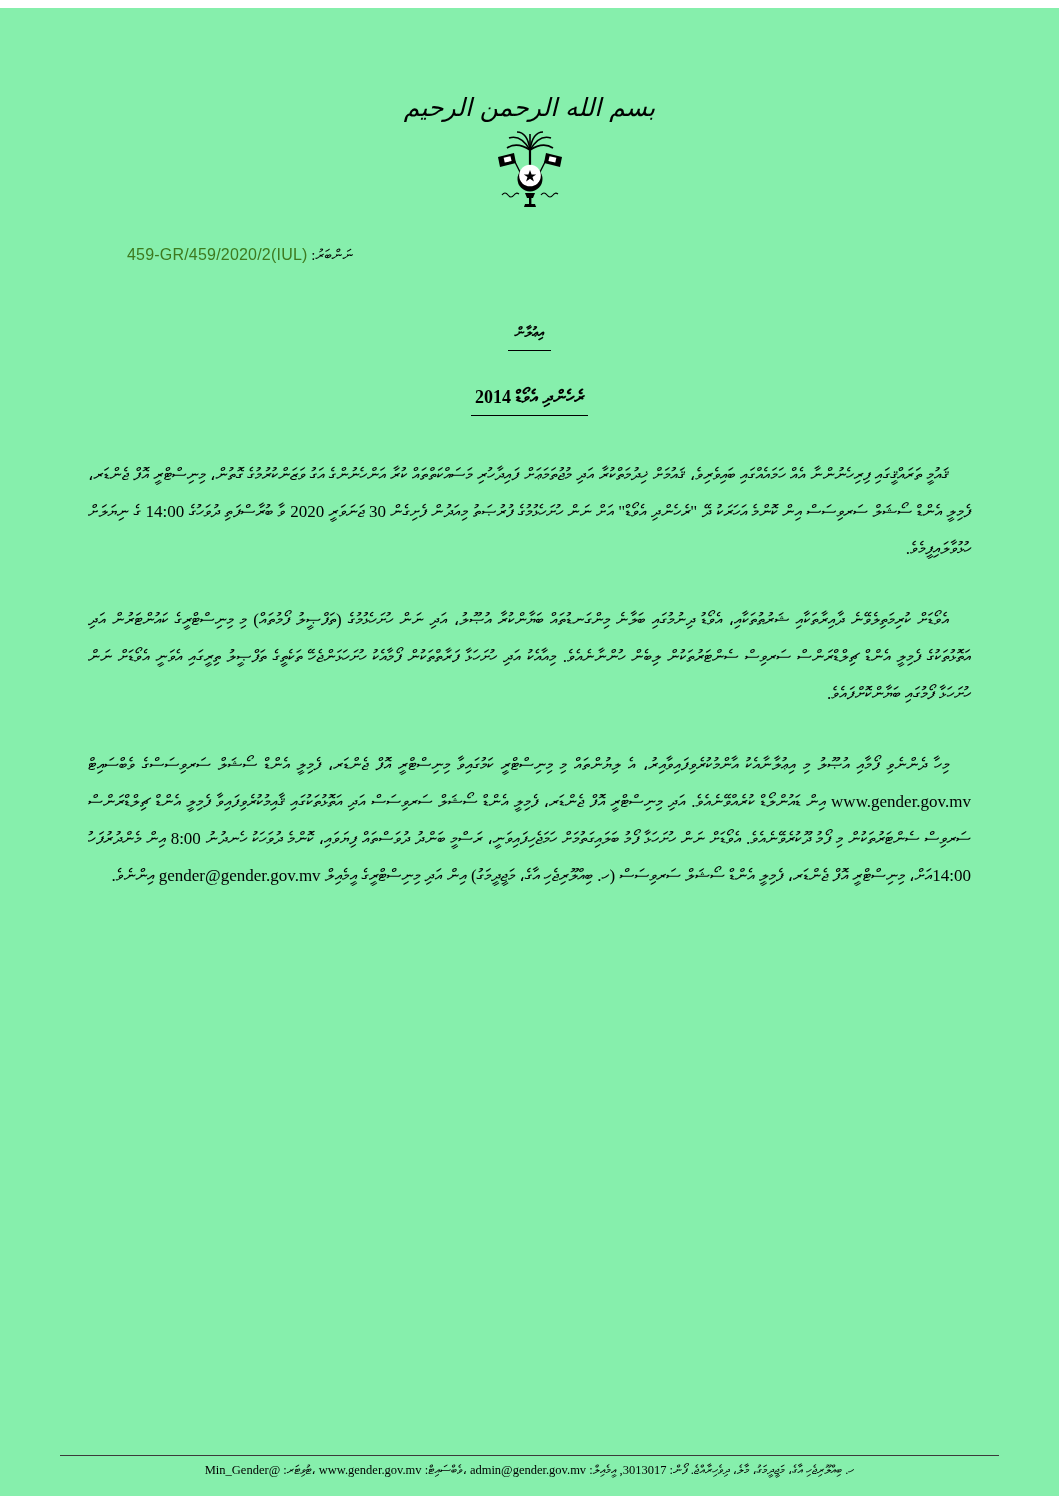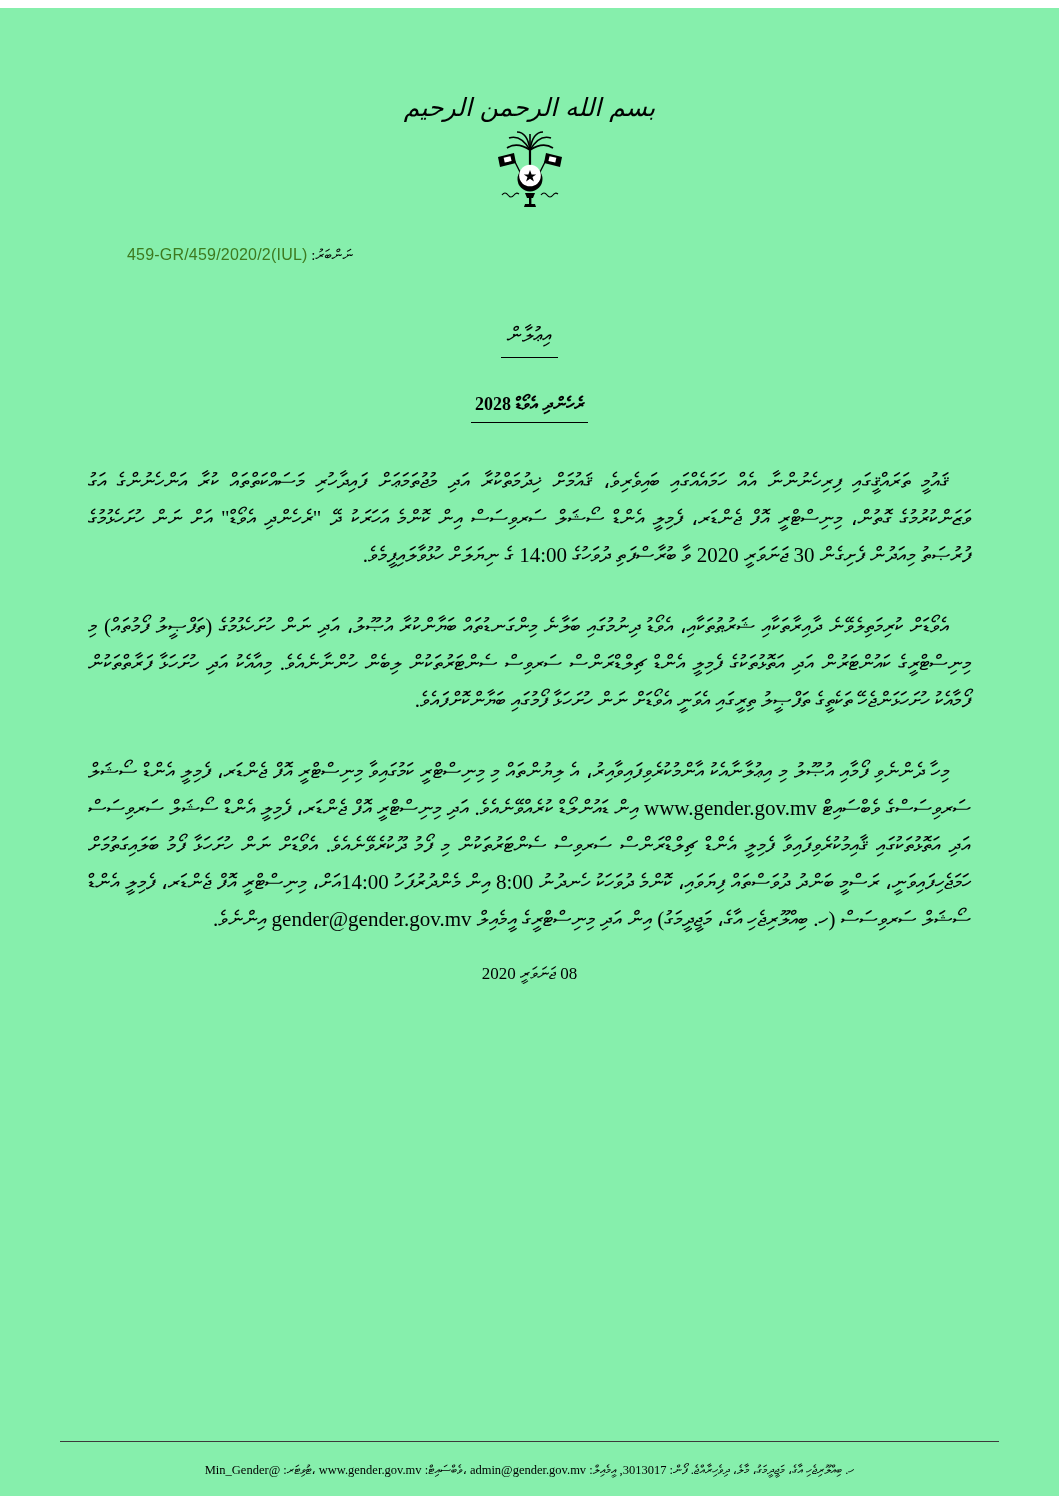--- a/index.html
+++ b/index.html
@@ -59,61 +59,61 @@
     font-size:16px;
     letter-spacing:0.2px;
     padding-left:4px;
   }
 
   
   .title-row { margin-top:58px; text-align:center; }
   .doc-title {
     display:inline-block;
     direction:rtl;
-    font-weight:normal;
-    font-size:21px;
+    font-weight:bold;
+    font-size:14px;
     border-bottom:1.6px solid #000;
     padding:0 6px 9px 6px;
   }
   .subtitle-row { margin-top:36px; text-align:center; }
   .doc-subtitle {
     display:inline-block;
     direction:rtl;
     font-weight:bold;
     font-size:18px;
     border-bottom:1.4px solid #000;
     padding:0 4px 7px 4px;
   }
 
   
   .body-par {
     direction:rtl;
     text-align:justify;
     text-justify:inter-word;
-    font-size:21px;
+    font-size:17px;
     line-height:37px;
     text-indent:22px;
   }
   .par-1 { margin-top:40px; }
   .par-2 { margin-top:34px; }
   .par-3 { margin-top:34px; }
 
   .date-line {
     margin-top:26px;
     text-align:center;
     direction:rtl;
     font-size:17px;
   }
 
   
   .footer {
     position:absolute;
     left:60px; right:60px; bottom:26px;
     border-top:1.5px solid #3a3a3a;
-    padding-top:20px;
+    padding-top:6px;
   }
   .footer-text {
     direction:rtl;
     text-align:center;
     font-size:12.5px;
     white-space:nowrap;
   }
 </style>
 </head>
 <body>
@@ -172,29 +172,28 @@
     <div class="ref-line">
       <span class="ref-label">ނަންބަރު:</span>
       <span class="ref-number" style="color: rgb(61, 122, 31);">(IUL)459-GR/459/2020/2</span>
     </div>
 
     <div class="title-row">
       <span class="doc-title">އިޢުލާން</span>
     </div>
 
     <div class="subtitle-row">
-      <span class="doc-subtitle">ރެހެންދި އެވޯޑް 2028</span>
+      <span class="doc-subtitle">ރެހެންދި އެވޯޑް 2014</span>
     </div>
 
     <p class="body-par par-1">ޤައުމީ ތަރައްޤީގައި ފިރިހެނުންނާ އެއް ހަމައެއްގައި ބައިވެރިވެ، ޤައުމަށް ޚިދުމަތްކުރާ އަދި މުޖުތަމަޢަށް ފައިދާހުރި މަސައްކަތްތައް ކުރާ އަންހެނުންގެ އަގު ވަޒަންކުރުމުގެ ގޮތުން، މިނިސްޓްރީ އޮފް ޖެންޑަރ، ފެމިލީ އެންޑް ސޯޝަލް ސަރވިސަސް އިން ކޮންމެ އަހަރަކު ދޭ "ރެހެންދި އެވޯޑް" އަށް ނަން ހުށަހެޅުމުގެ ފުރުޞަތު މިއަދުން ފެށިގެން 30 ޖަނަވަރީ 2020 ވާ ބުރާސްފަތި ދުވަހުގެ 14:00 ގެ ނިޔަލަށް ހުޅުވާލައިފީމެވެ.</p>
 
     <p class="body-par par-2">އެވޯޑަށް ކުރިމަތިލެވޭނެ ދާއިރާތަކާއި ޝަރުޠުތަކާއި، އެވޯޑު ދިނުމުގައި ބަލާނެ މިންގަނޑުތައް ބަޔާންކުރާ އުޞޫލު، އަދި ނަން ހުށަހެޅުމުގެ (ތަފްޞީލު ފޯމުތައް) މި މިނިސްޓްރީގެ ކައުންޓަރުން އަދި އަތޮޅުތަކުގެ ފެމިލީ އެންޑް ޗިލްޑްރަންސް ސަރވިސް ސެންޓަރުތަކުން ލިބެން ހުންނާނެއެވެ. މިއާއެކު އަދި ހުށަހަޅާ ފަރާތްތަކުން ފޯމާއެކު ހުށަހަޅަންޖެހޭ ތަކެތީގެ ތަފްޞީލު ތިރީގައި އެވަނީ އެވޯޑަށް ނަން ހުށަހަޅާ ފޯމުގައި ބަޔާންކޮށްފައެވެ.</p>
 
     <p class="body-par par-3">މިހާ ދެންނެވި ފޯމާއި އުޞޫލު މި އިޢުލާނާއެކު އާންމުކުރެވިފައިވާއިރު، އެ ލިޔުންތައް މި މިނިސްޓްރީ ކަމުގައިވާ މިނިސްޓްރީ އޮފް ޖެންޑަރ، ފެމިލީ އެންޑް ސޯޝަލް ސަރވިސަސްގެ ވެބްސައިޓް www.gender.gov.mv އިން ޑައުންލޯޑް ކުރެއްވޭނެއެވެ. އަދި މިނިސްޓްރީ އޮފް ޖެންޑަރ، ފެމިލީ އެންޑް ސޯޝަލް ސަރވިސަސް އަދި އަތޮޅުތަކުގައި ޤާއިމުކުރެވިފައިވާ ފެމިލީ އެންޑް ޗިލްޑްރަންސް ސަރވިސް ސެންޓަރުތަކުން މި ފޯމު ދޫކުރެވޭނެއެވެ. އެވޯޑަށް ނަން ހުށަހަޅާ ފޯމު ބަލައިގަތުމަށް ހަމަޖެހިފައިވަނީ، ރަސްމީ ބަންދު ދުވަސްތައް ފިޔަވައި، ކޮންމެ ދުވަހަކު ހެނދުނު 8:00 އިން މެންދުރުފަހު 14:00އަށް، މިނިސްޓްރީ އޮފް ޖެންޑަރ، ފެމިލީ އެންޑް ސޯޝަލް ސަރވިސަސް (ހ. ބިއްލޫރިޖެހި އާގެ، މަޖީދީމަގު) އިން އަދި މިނިސްޓްރީގެ އީމެއިލް gender@gender.gov.mv އިންނެވެ.</p>
 
-    <div class="date-line">08 ޖަނަވަރީ 2020</div>
   </div>
 
   <div class="footer">
     <div class="footer-divider"></div>
     <div class="footer-text">ހ. ބިއްލޫރިޖެހި އާގެ، މަޖީދީމަގު، މާލެ، ދިވެހިރާއްޖެ. ފޯން: 3013017, އީމެއިލް: admin@gender.gov.mv ،ވެބްސައިޓް: www.gender.gov.mv ،ޓުވިޓަރ: @Min_Gender</div>
   </div>
 </div>
 
 </body></html>

